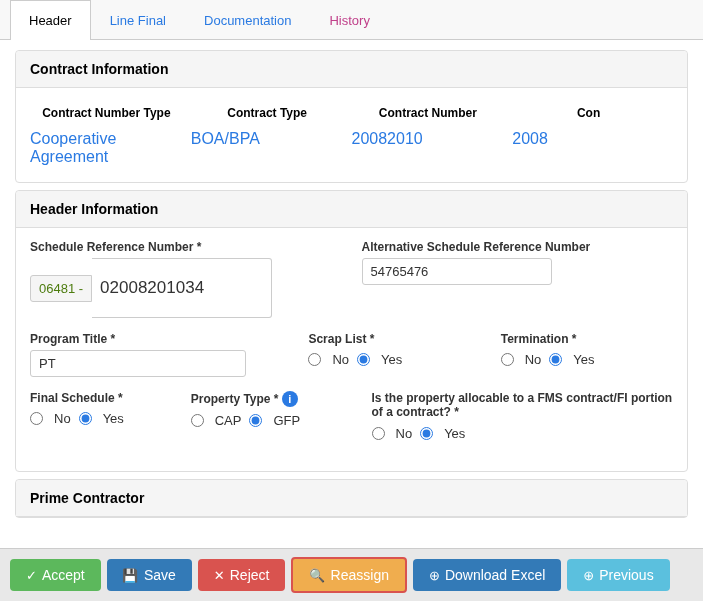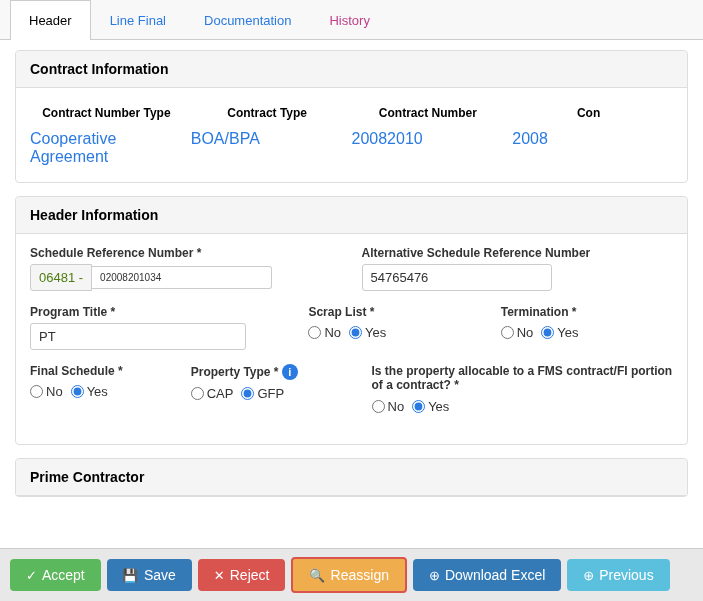--- a/index.html
+++ b/index.html
@@ -11,44 +11,44 @@
     .tabs { display: flex; border-bottom: 1px solid #ccc; background: #f8f8f8; padding: 0 10px; }
     .tab { padding: 12px 18px; cursor: pointer; font-size: 13px; border: 1px solid transparent; border-bottom: none; margin-bottom: -1px; background: transparent; }
     .tab.active { background: #fff; border-color: #ccc; border-bottom-color: #fff; font-weight: normal; }
     .tab.blue { color: #2a7ae2; }
     .tab.pink { color: #c0408a; }
 
     
     .content { flex: 1; overflow-y: auto; padding: 10px 15px; background: #fff; }
 
     
-    .card { border: 1px solid #ddd; border-radius: 4px; margin-bottom: 13px; background: #fff; }
+    .card { border: 1px solid #ddd; border-radius: 4px; margin-bottom: 7px; background: #fff; }
     .card-header { background: #f5f5f5; padding: 10px 14px; font-weight: bold; font-size: 14px; border-bottom: 1px solid #ddd; border-radius: 4px 4px 0 0; }
     .card-body { padding: 12px 14px; }
 
     
     .contract-table { width: 100%; }
     .contract-table .col-headers { display: flex; gap: 0; text-align: center; }
     .contract-table .col-header { font-weight: bold; padding: 6px 8px 6px 0; flex: 1; font-size: 12px; }
     .contract-table .col-values { display: flex; gap: 0; }
     .contract-table .col-value { padding: 4px 8px 4px 0; flex: 1; color: #2a7ae2; font-size: 16px; }
 
     
     .form-row { display: flex; gap: 20px; margin-bottom: 14px; }
     .form-group { display: flex; flex-direction: column; }
     .form-group label { font-size: 12px; font-weight: bold; margin-bottom: 4px; color: #333; }
     .form-control { border: 1px solid #ccc; border-radius: 3px; padding: 5px 8px; font-size: 13px; color: #333; background: #fff; }
 
     .schedule-ref-group { display: flex; gap: 0; align-items: center; }
     .schedule-prefix { border: 1px solid #ccc; border-radius: 3px 0 0 3px; padding: 5px 8px; background: #f5f5f5; font-size: 13px; color: #4d7c0f; min-width: 60px; }
-    .schedule-suffix { border: 1px solid #ccc; border-left: none; border-radius: 0 3px 3px 0; padding: 5px 8px; font-size: 10px; color: #333; width: 180px; }
+    .schedule-suffix { border: 1px solid #ccc; border-left: none; border-radius: 0 3px 3px 0; padding: 19px 8px; font-size: 17px; color: #333; width: 180px; }
 
     
     .radio-group { display: flex; align-items: center; gap: 8px; margin-top: 2px; }
-    .radio-group label { font-weight: normal; font-size: 13px; cursor: pointer; display: flex; align-items: center; gap: 3px; }
+    .radio-group label { font-weight: normal; font-size: 13px; cursor: pointer; display: flex; align-items: center; gap: 11px; }
     .radio-group input[type="radio"] { accent-color: #2a7ae2; }
 
     .form-left { flex: 1; }
     .form-right { flex: 1; }
 
     
     .info-icon { display: inline-block; width: 16px; height: 16px; background: #2a7ae2; color: #fff; border-radius: 50%; text-align: center; line-height: 16px; font-size: 11px; font-weight: bold; cursor: pointer; }
 
     
     .footer { display: flex; gap: 0; padding: 8px 10px; background: #e8e8e8; border-top: 1px solid #ccc; align-items: center; justify-content: flex-start; }

